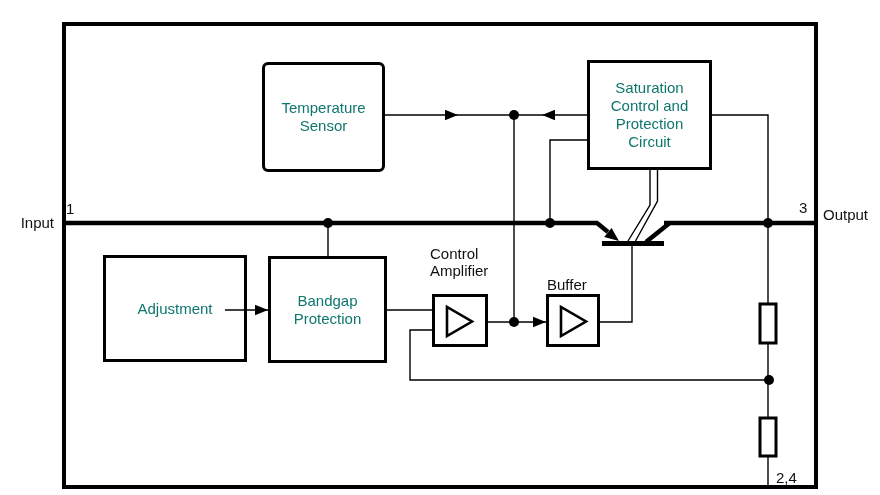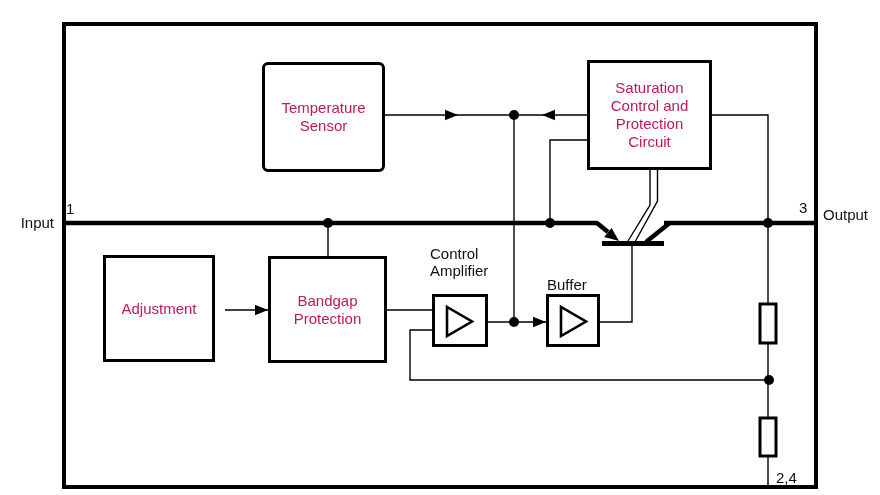--- a/index.html
+++ b/index.html
@@ -24,21 +24,21 @@
     background: transparent;
     display: flex;
     align-items: center;
     justify-content: center;
     text-align: center;
   }
   .block-label {
     font-size: 15px;
     line-height: 18px;
     white-space: pre-line;
-    color: #be185d;
+    color: #0f766e;
   }
   .float-label {
     position: absolute;
     font-size: 15px;
     line-height: 17px;
     white-space: pre-line;
     color: #111111;
   }
   .right-align { text-align: right; }
 </style>
@@ -112,21 +112,21 @@
 Sensor</div>
   </div>
 
   <div class="block" style="left:587px; top:60px; width:125px; height:110px;">
     <div class="block-label">Saturation
 Control and
 Protection
 Circuit</div>
   </div>
 
-  <div class="block" style="left:103px; top:255px; width:112px; height:107px;">
+  <div class="block" style="left:103px; top:255px; width:144px; height:107px;">
     <div class="block-label">Adjustment</div>
   </div>
 
   <div class="block" style="left:268px; top:256px; width:119px; height:107px;">
     <div class="block-label">Bandgap
 Protection</div>
   </div>
 
   <div class="block" style="left:432px; top:294px; width:56px; height:53px;"></div>
 

